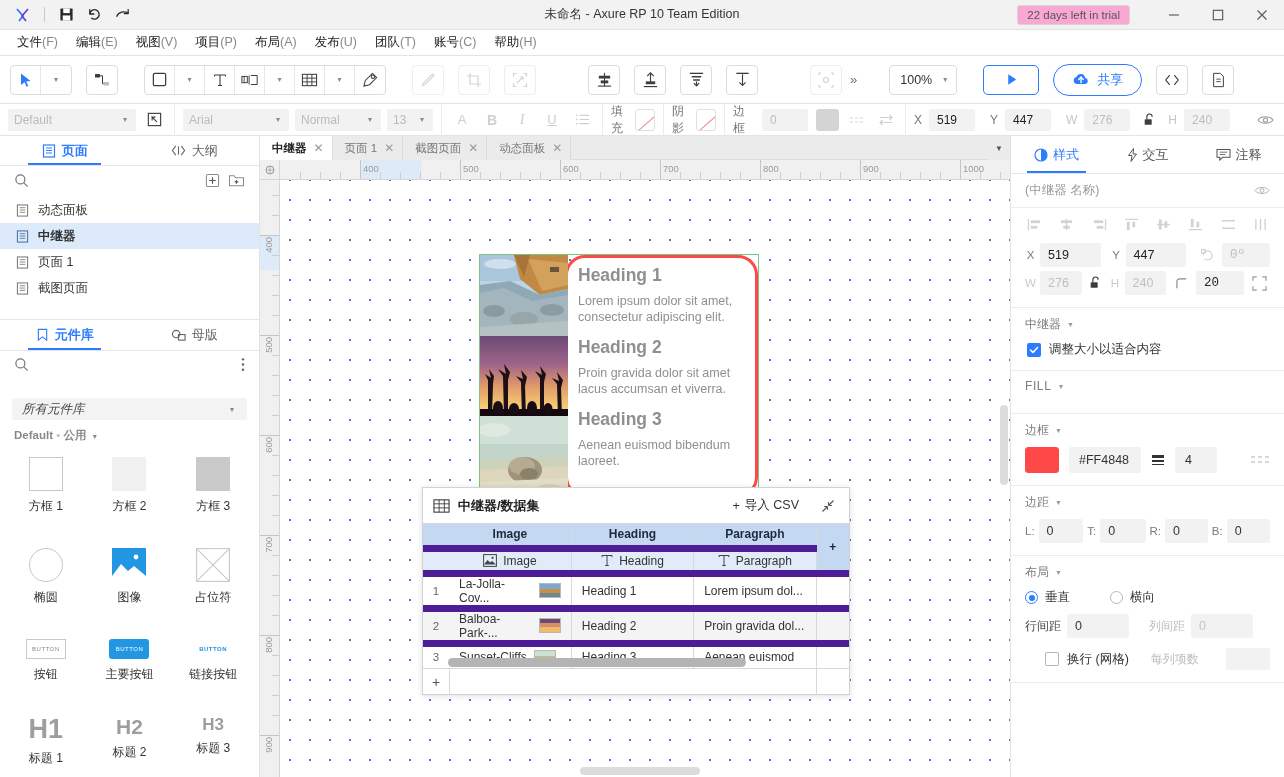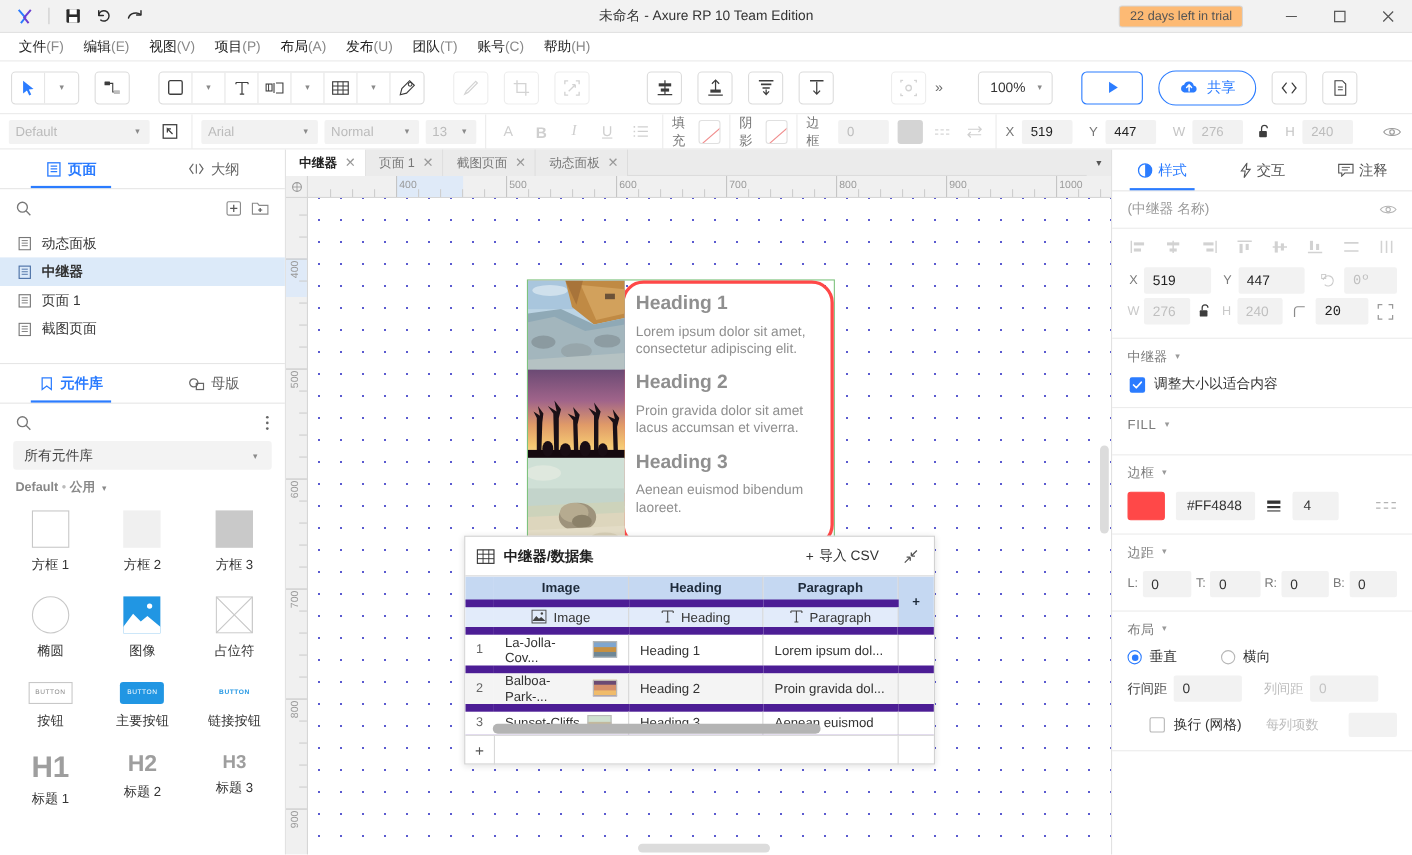--- a/index.html
+++ b/index.html
@@ -23,21 +23,21 @@
     width: 26px; height: 24px; display: flex; align-items: center; justify-content: center;
     cursor: pointer;
   }
   .tb-sep { width: 1px; height: 15px; background: #c9c9c9; margin: 0 6px; }
   .tb-title {
     position: absolute; left: 0; right: 0; text-align: center;
     font-size: 12.5px; color: #333; pointer-events: none;
   }
   .tb-right { margin-left: auto; display: flex; align-items: center; padding-right: 0; }
   .trial {
-    border: 1px solid #d6d6d6; background: #fdba74; border-radius: 3px;
+    border: 1px solid #d6d6d6; background: #f9a8d4; border-radius: 3px;
     font-size: 11.5px; color: #555; padding: 3px 9px; margin-right: 22px;
     cursor: pointer;
   }
   .wbtn {
     width: 44px; height: 30px; display: flex; align-items: center; justify-content: center;
     cursor: pointer; color: #555;
   }
 
   
   .menubar {
@@ -135,27 +135,27 @@
   .searchrow .grow { flex: 1; }
   .sicon { color: #777; cursor: pointer; display: flex; align-items: center; }
   .pagelist { padding: 2px 0; }
   .pageitem {
     height: 26px; display: flex; align-items: center; gap: 9px; padding: 0 16px;
     font-size: 12.5px; color: #333; cursor: pointer;
   }
   .pageitem.sel { background: #dceaf9; font-weight: bold; }
   .lsplit { border-top: 1px solid #e6e6e6; margin-top: 16px; }
   .libsel {
-    margin: 0 12px 4px; height: 26px; background: #f3f3f3; border-radius: 3px;
+    margin: 19px 12px 4px; height: 26px; background: #f3f3f3; border-radius: 3px;
     display: flex; align-items: center; justify-content: space-between; padding: 0 10px;
-    font-size: 12.5px; color: #444; cursor: pointer;
+    font-size: 12.5px; color: #444; cursor: pointer; font-style: italic;
   }
   .libcrumb { padding: 4px 14px 6px; font-size: 11.5px; color: #888; font-weight: bold; }
   .libcrumb .sepdot { color: #bbb; font-weight: normal; }
-  .libgrid { display: grid; grid-template-columns: repeat(3, 1fr); row-gap: 2px; padding: 0 4px; }
+  .libgrid { display: grid; grid-template-columns: repeat(3, 1fr); row-gap: 15px; padding: 0 4px; }
   .libcell { display: flex; flex-direction: column; align-items: center; gap: 7px; padding: 8px 0 10px; cursor: pointer; }
   .libcell .cap { font-size: 12px; color: #333; }
   .sq { width: 34px; height: 34px; }
   .sq1 { border: 1px solid #c8c8c8; background: #fff; }
   .sq2 { background: #f0f0f0; }
   .sq3 { background: #c9c9c9; }
   .circ { width: 34px; height: 34px; border: 1px solid #c8c8c8; border-radius: 50%; }
   .btnw { width: 40px; height: 20px; border: 1px solid #c8c8c8; display: flex; align-items: center; justify-content: center; font-size: 6px; color: #888; letter-spacing: .5px; }
   .btnp { width: 40px; height: 20px; border-radius: 3px; background: #2196e3; display: flex; align-items: center; justify-content: center; font-size: 6px; color: #fff; letter-spacing: .5px; }
   .btnl { width: 40px; height: 20px; display: flex; align-items: center; justify-content: center; font-size: 6px; color: #2196e3; letter-spacing: .5px; font-weight: bold; }

